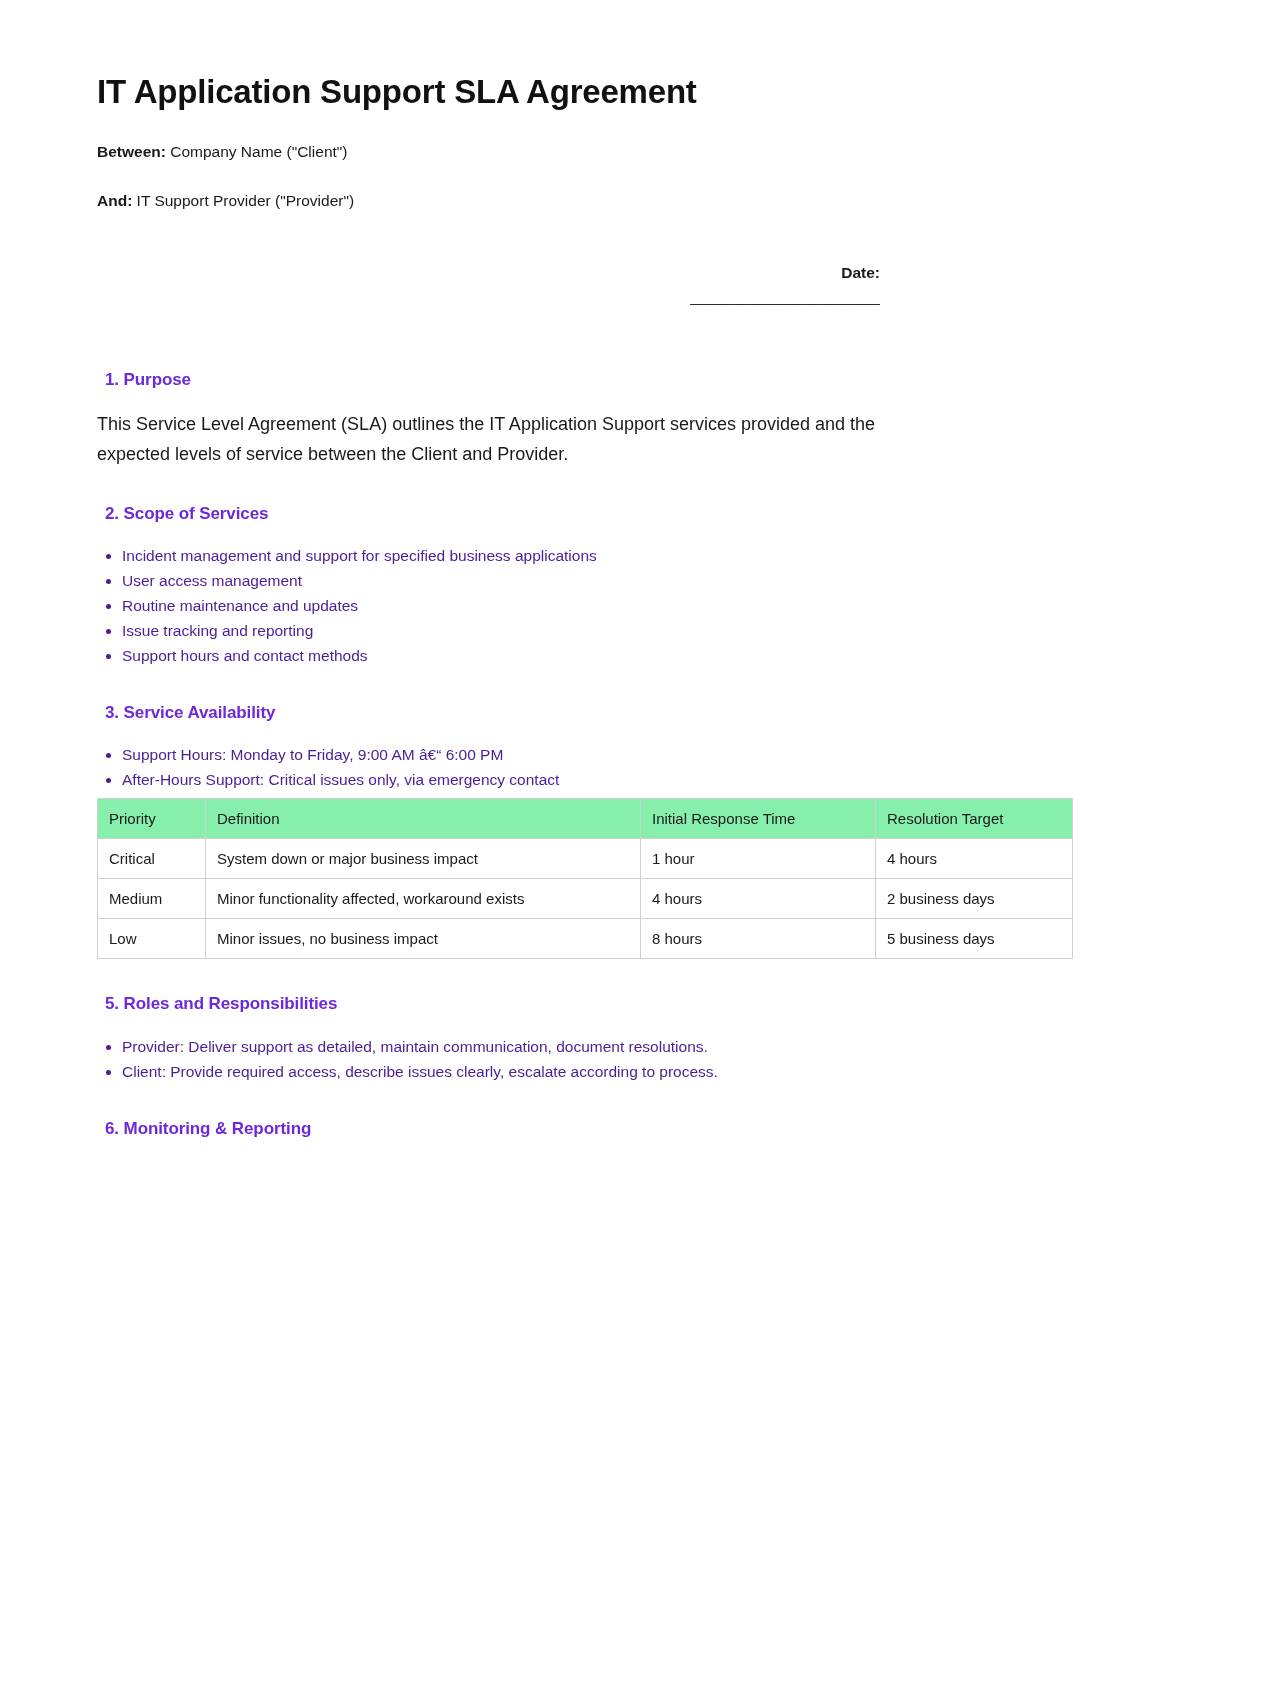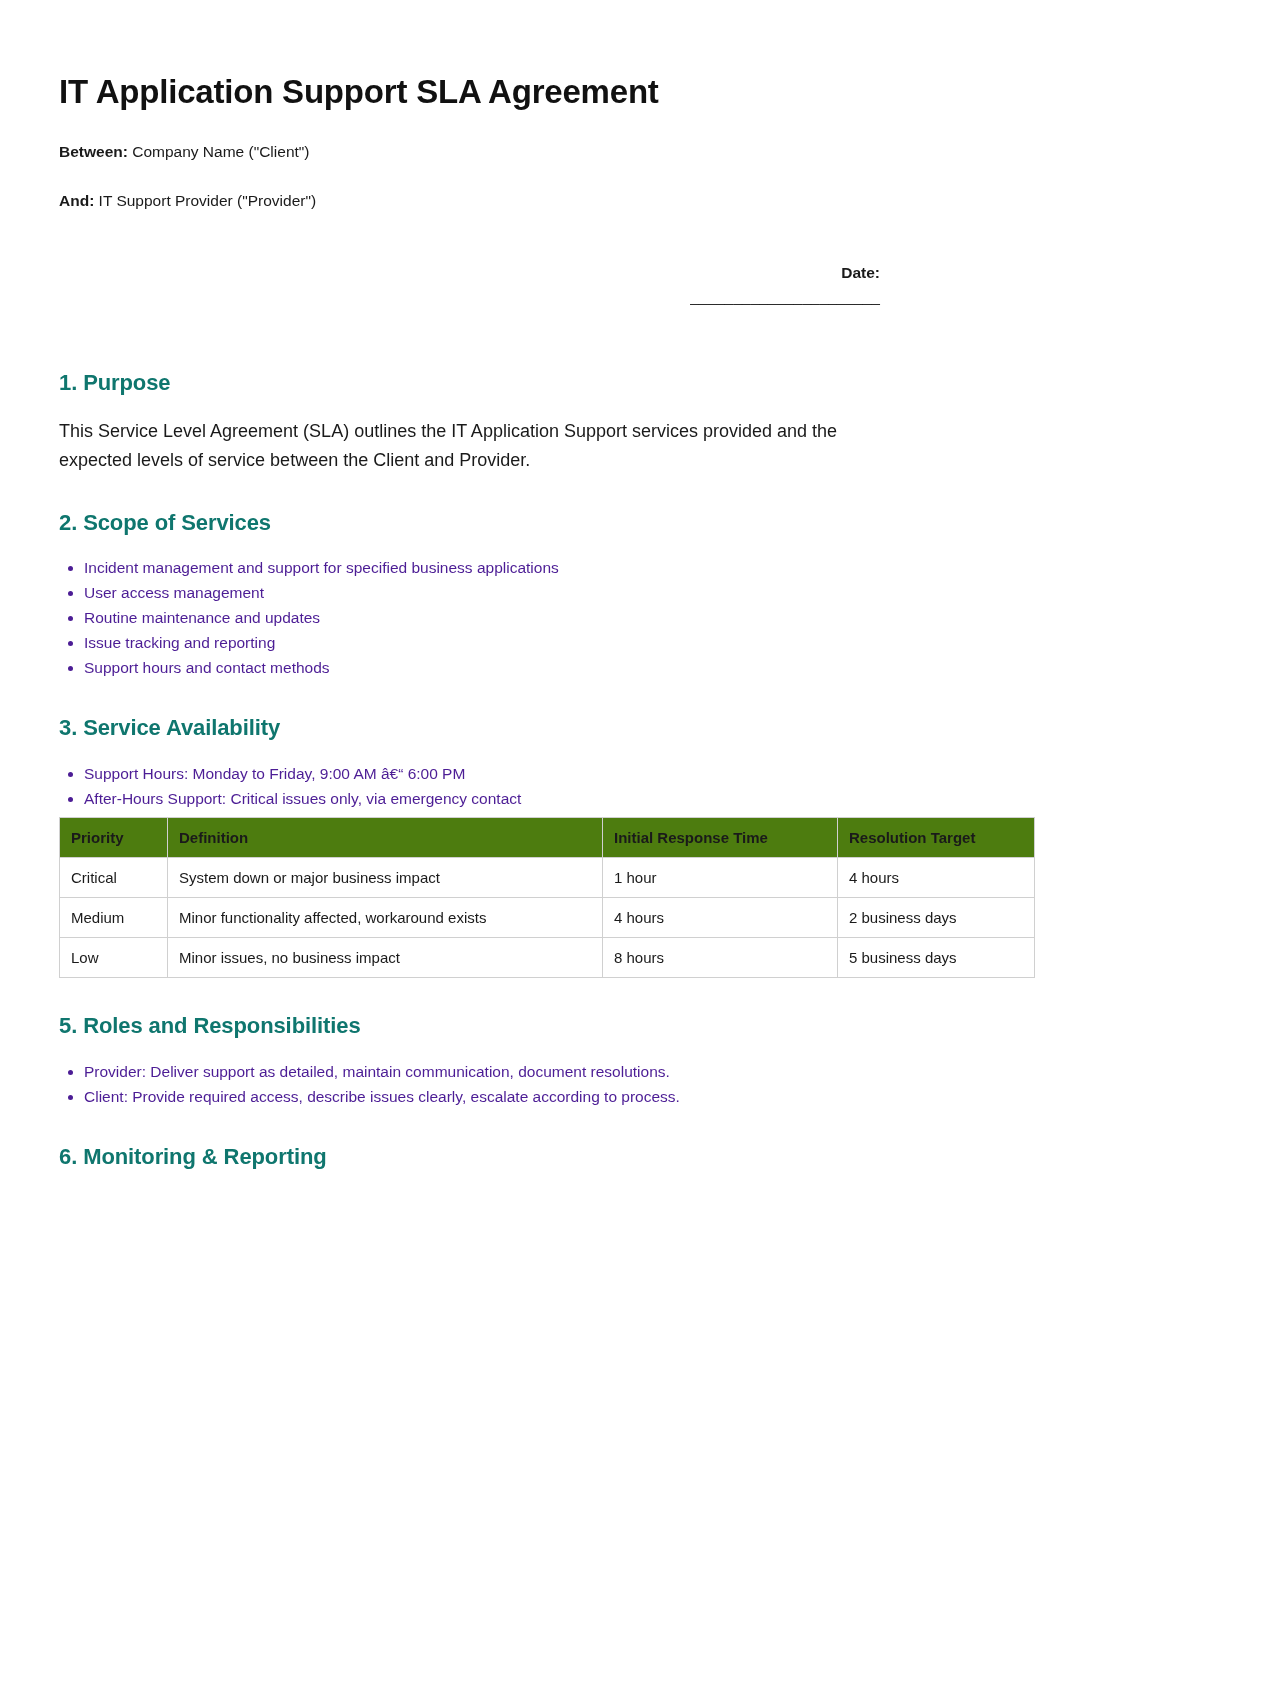--- a/index.html
+++ b/index.html
@@ -13,21 +13,21 @@
     height: 1692px;
     font-family: "Liberation Sans", sans-serif;
     color: #1a1a1a;
     -webkit-font-smoothing: antialiased;
   }
   .page {
     box-sizing: border-box;
     width: 1071px;
     min-height: 1692px;
     background: #ffffff;
-    padding: 72px 191px 60px 59px;
+    padding: 72px 191px 60px 97px;
   }
   .doc-title {
     font-size: 33px;
     font-weight: bold;
     line-height: 1.2;
     margin: 0 0 28px 0;
     letter-spacing: -0.2px;
     color: #111111;
   }
   .party-line {
@@ -44,25 +44,25 @@
     line-height: 1.5;
     margin: 0 0 38px 0;
     color: #1a1a1a;
     white-space: pre;
     text-align: right;
   }
   .date-line .lbl {
     font-weight: bold;
   }
   h2.section-heading {
-    font-size: 22px;
+    font-size: 17px;
     font-weight: bold;
     line-height: 1.25;
-    margin: 34px 0 20px 0;
-    color: #0f766e;
+    margin: 34px 0 20px 8px;
+    color: #6d28d9;
     letter-spacing: -0.1px;
   }
   p.body-text {
     font-size: 18px;
     line-height: 1.62;
     margin: 16px 0 6px 0;
     color: #1a1a1a;
     max-width: 975px;
   }
   ul.bullets {
@@ -89,22 +89,22 @@
   table.sla-table td {
     border: 1px solid #d0d0d0;
     padding: 9px 11px;
     text-align: left;
     vertical-align: middle;
     font-size: 15px;
     line-height: 1.4;
     color: #1a1a1a;
   }
   table.sla-table th {
-    font-weight: bold;
-    background: #4d7c0f;
+    font-weight: normal;
+    background: #86efac;
   }
   table.sla-table col.c-priority { width: 108px; }
   table.sla-table col.c-definition { width: 435px; }
   table.sla-table col.c-initial { width: 235px; }
   table.sla-table col.c-resolution { width: 197px; }
   .spacer-bottom { height: 1px; }
 </style>
 </head>
 <body>
 

